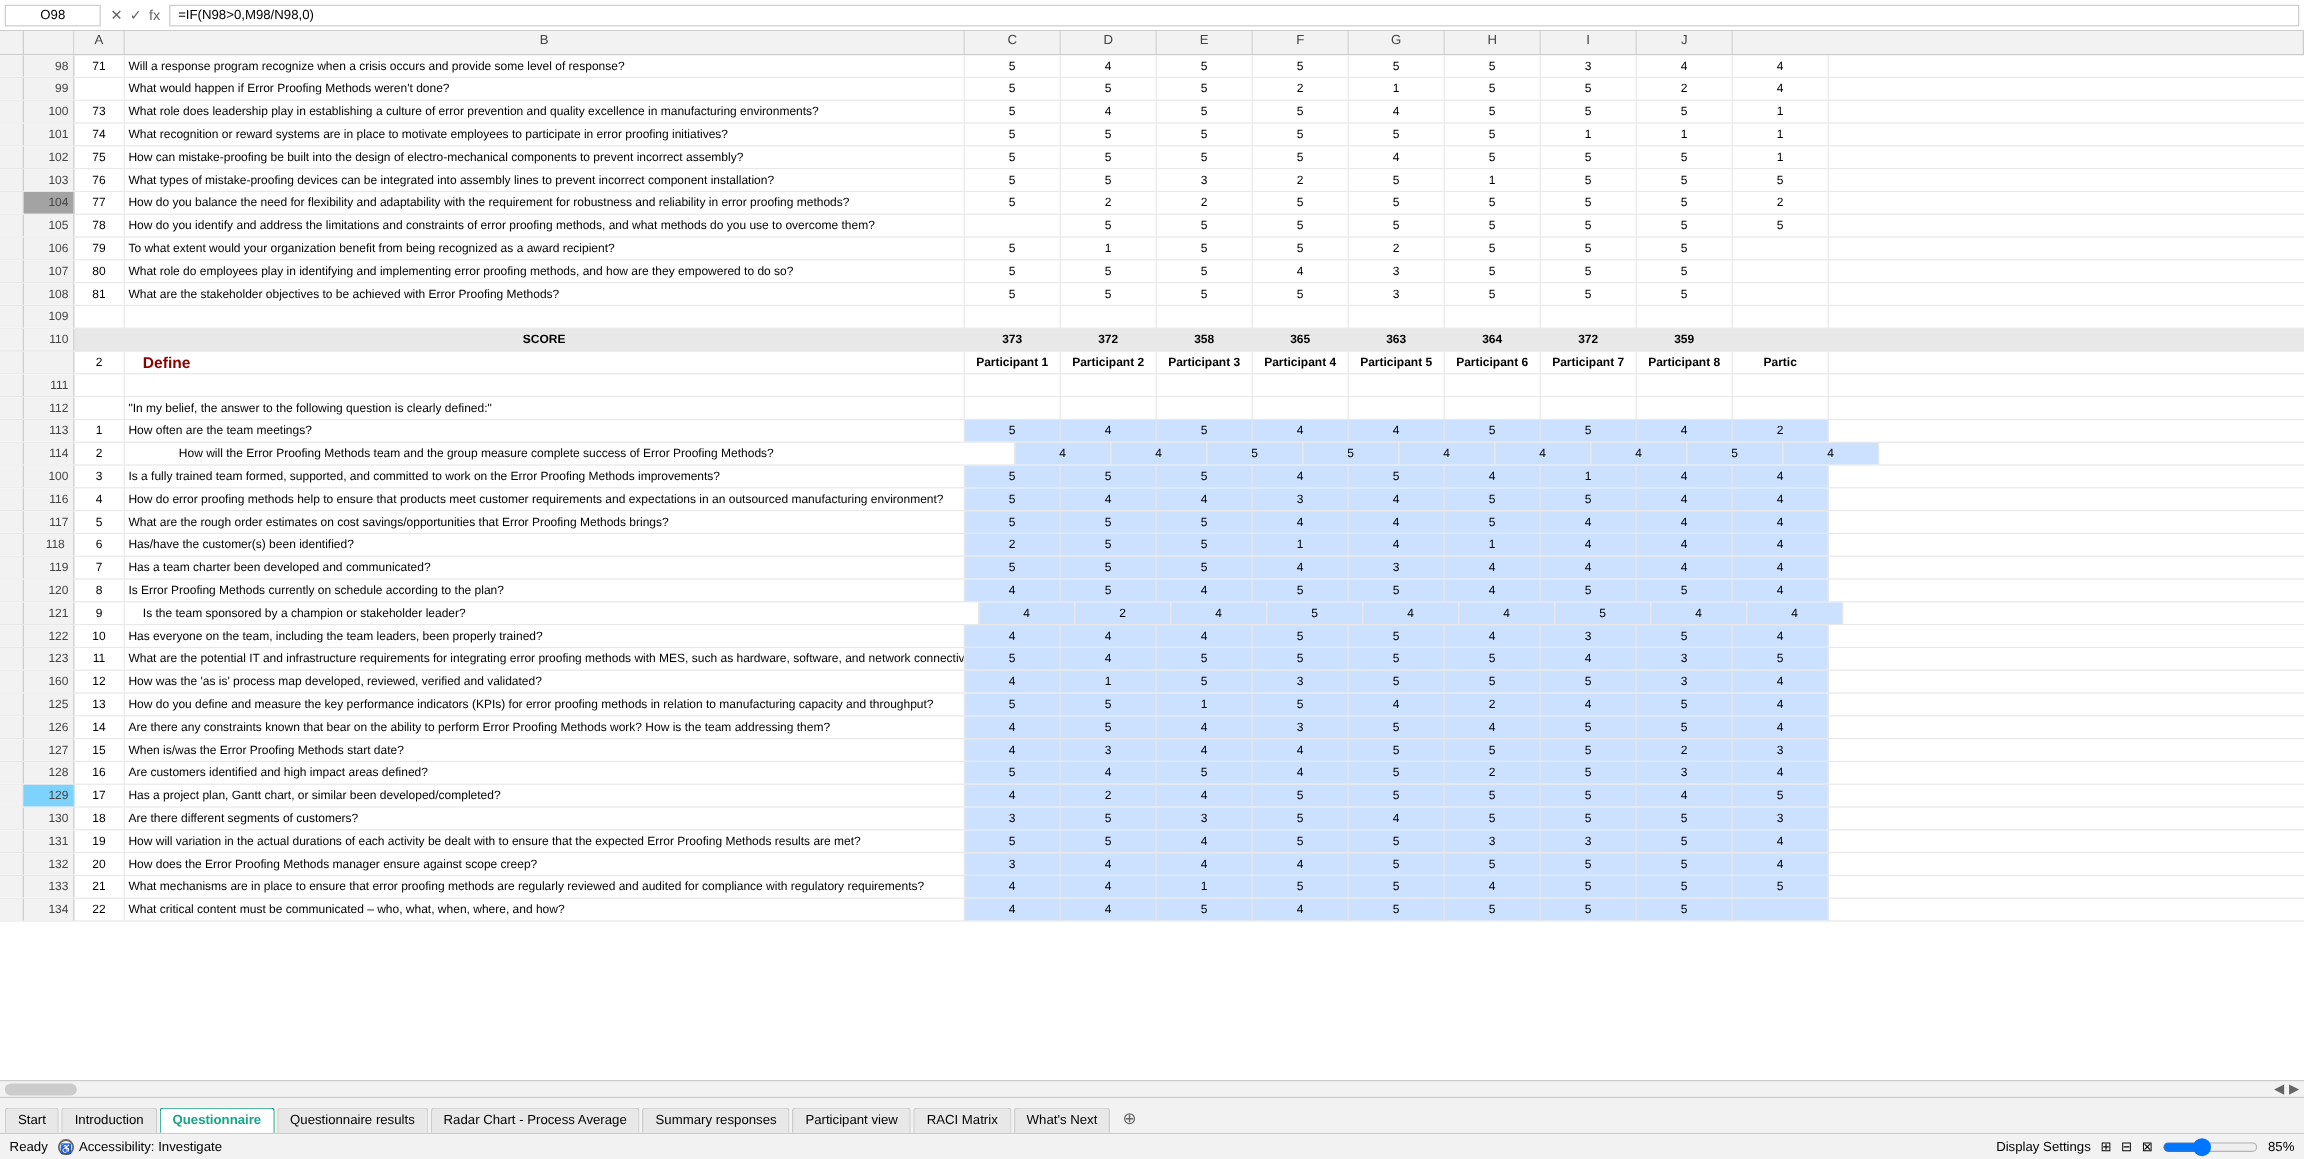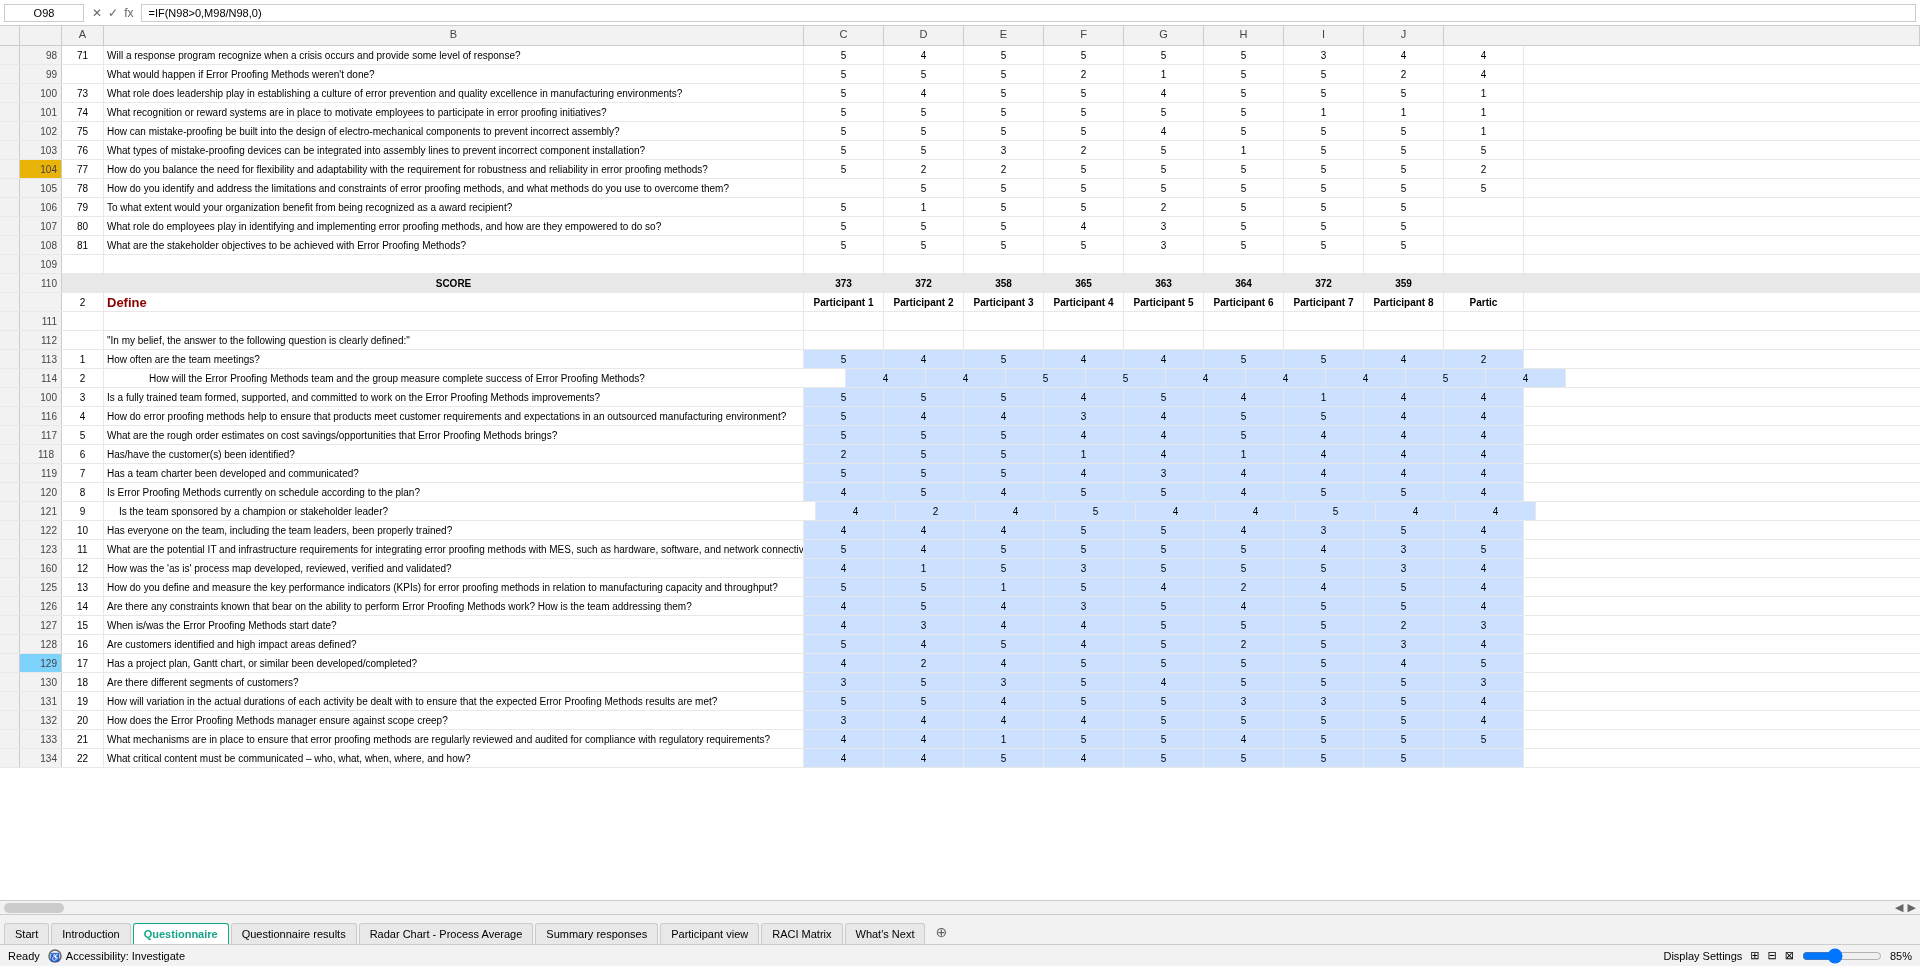--- a/index.html
+++ b/index.html
@@ -241,21 +241,21 @@
       <div style="width: 80px; min-width: 80px; border-right: 1px solid rgb(232, 232, 232); padding: 1px 3px; font-size: 10px; display: flex; align-items: center; justify-content: center;">3</div>
       <div style="width: 80px; min-width: 80px; border-right: 1px solid rgb(232, 232, 232); padding: 1px 3px; font-size: 10px; display: flex; align-items: center; justify-content: center;">2</div>
       <div style="width: 80px; min-width: 80px; border-right: 1px solid rgb(232, 232, 232); padding: 1px 3px; font-size: 10px; display: flex; align-items: center; justify-content: center;">5</div>
       <div style="width: 80px; min-width: 80px; border-right: 1px solid rgb(232, 232, 232); padding: 1px 3px; font-size: 10px; display: flex; align-items: center; justify-content: center;">1</div>
       <div style="width: 80px; min-width: 80px; border-right: 1px solid rgb(232, 232, 232); padding: 1px 3px; font-size: 10px; display: flex; align-items: center; justify-content: center;">5</div>
       <div style="width: 80px; min-width: 80px; border-right: 1px solid rgb(232, 232, 232); padding: 1px 3px; font-size: 10px; display: flex; align-items: center; justify-content: center;">5</div>
       <div style="width: 80px; min-width: 80px; border-right: 1px solid rgb(232, 232, 232); padding: 1px 3px; font-size: 10px; display: flex; align-items: center; justify-content: center;">5</div>
     </div>
     <div class="sheet-row">
       <div style="width: 20px; min-width: 20px; background: rgb(242, 242, 242); border-right: 1px solid rgb(204, 204, 204); display: flex; align-items: center; justify-content: center; font-size: 9px; color: rgb(102, 102, 102);"></div>
-      <div style="width: 42px; min-width: 42px; background: #eab308; border-right: 1px solid rgb(204, 204, 204); display: flex; align-items: center; justify-content: flex-end; padding-right: 4px; font-size: 10px; color: rgb(68, 68, 68);">104</div>
+      <div style="width: 42px; min-width: 42px; background: #a3a3a3; border-right: 1px solid rgb(204, 204, 204); display: flex; align-items: center; justify-content: flex-end; padding-right: 4px; font-size: 10px; color: rgb(68, 68, 68);">104</div>
       <div style="width: 42px; min-width: 42px; border-right: 1px solid rgb(232, 232, 232); padding: 1px 3px; font-size: 10px; display: flex; align-items: center; justify-content: center;">77</div>
       <div style="width: 700px; min-width: 700px; border-right: 1px solid rgb(232, 232, 232); padding: 1px 3px; font-size: 10px; display: flex; align-items: center; overflow: hidden; white-space: nowrap;">How do you balance the need for flexibility and adaptability with the requirement for robustness and reliability in error proofing methods?</div>
       <div style="width: 80px; min-width: 80px; border-right: 1px solid rgb(232, 232, 232); padding: 1px 3px; font-size: 10px; display: flex; align-items: center; justify-content: center;">5</div>
       <div style="width: 80px; min-width: 80px; border-right: 1px solid rgb(232, 232, 232); padding: 1px 3px; font-size: 10px; display: flex; align-items: center; justify-content: center;">2</div>
       <div style="width: 80px; min-width: 80px; border-right: 1px solid rgb(232, 232, 232); padding: 1px 3px; font-size: 10px; display: flex; align-items: center; justify-content: center;">2</div>
       <div style="width: 80px; min-width: 80px; border-right: 1px solid rgb(232, 232, 232); padding: 1px 3px; font-size: 10px; display: flex; align-items: center; justify-content: center;">5</div>
       <div style="width: 80px; min-width: 80px; border-right: 1px solid rgb(232, 232, 232); padding: 1px 3px; font-size: 10px; display: flex; align-items: center; justify-content: center;">5</div>
       <div style="width: 80px; min-width: 80px; border-right: 1px solid rgb(232, 232, 232); padding: 1px 3px; font-size: 10px; display: flex; align-items: center; justify-content: center;">5</div>
       <div style="width: 80px; min-width: 80px; border-right: 1px solid rgb(232, 232, 232); padding: 1px 3px; font-size: 10px; display: flex; align-items: center; justify-content: center;">5</div>
       <div style="width: 80px; min-width: 80px; border-right: 1px solid rgb(232, 232, 232); padding: 1px 3px; font-size: 10px; display: flex; align-items: center; justify-content: center;">5</div>
@@ -349,21 +349,21 @@
       <div style="width: 80px; min-width: 80px; border-right: 1px solid rgb(232, 232, 232); padding: 1px 3px; font-size: 10px; display: flex; align-items: center; justify-content: center; background: rgb(232, 232, 232); font-weight: bold;">364</div>
       <div style="width: 80px; min-width: 80px; border-right: 1px solid rgb(232, 232, 232); padding: 1px 3px; font-size: 10px; display: flex; align-items: center; justify-content: center; background: rgb(232, 232, 232); font-weight: bold;">372</div>
       <div style="width: 80px; min-width: 80px; border-right: 1px solid rgb(232, 232, 232); padding: 1px 3px; font-size: 10px; display: flex; align-items: center; justify-content: center; background: rgb(232, 232, 232); font-weight: bold;">359</div>
       <div style="width: 80px; min-width: 80px; border-right: 1px solid rgb(232, 232, 232); padding: 1px 3px; font-size: 10px; display: flex; align-items: center; justify-content: center; background: rgb(232, 232, 232); font-weight: bold;"></div>
     </div>
     <div class="sheet-row">
       <div style="width: 20px; min-width: 20px; background: rgb(242, 242, 242); border-right: 1px solid rgb(204, 204, 204); display: flex; align-items: center; justify-content: center; font-size: 9px; color: rgb(102, 102, 102);"></div>
       <div style="width: 42px; min-width: 42px; background: rgb(242, 242, 242); border-right: 1px solid rgb(204, 204, 204); display: flex; align-items: center; justify-content: flex-end; padding-right: 4px; font-size: 10px; color: rgb(68, 68, 68);"></div>
       <div style="width: 42px; min-width: 42px; border-right: 1px solid rgb(232, 232, 232); padding: 1px 3px; font-size: 10px; display: flex; align-items: center; justify-content: center;">2</div>
       <div style="width: 700px; min-width: 700px; border-right: 1px solid rgb(232, 232, 232); padding: 1px 3px; font-size: 10px; display: flex; align-items: center; overflow: hidden; white-space: nowrap;">
-        <span style="color:#8B0000;font-weight:bold;font-size:13px;">Define</span>
+        <span style="color:#8B0000;font-weight:bold;font-size:13px;margin-left:12px;">Define</span>
       </div>
       <div style="width: 80px; min-width: 80px; border-right: 1px solid rgb(232, 232, 232); padding: 1px 3px; font-size: 10px; display: flex; align-items: center; justify-content: center; font-weight: bold;">Participant 1</div>
       <div style="width: 80px; min-width: 80px; border-right: 1px solid rgb(232, 232, 232); padding: 1px 3px; font-size: 10px; display: flex; align-items: center; justify-content: center; font-weight: bold;">Participant 2</div>
       <div style="width: 80px; min-width: 80px; border-right: 1px solid rgb(232, 232, 232); padding: 1px 3px; font-size: 10px; display: flex; align-items: center; justify-content: center; font-weight: bold;">Participant 3</div>
       <div style="width: 80px; min-width: 80px; border-right: 1px solid rgb(232, 232, 232); padding: 1px 3px; font-size: 10px; display: flex; align-items: center; justify-content: center; font-weight: bold;">Participant 4</div>
       <div style="width: 80px; min-width: 80px; border-right: 1px solid rgb(232, 232, 232); padding: 1px 3px; font-size: 10px; display: flex; align-items: center; justify-content: center; font-weight: bold;">Participant 5</div>
       <div style="width: 80px; min-width: 80px; border-right: 1px solid rgb(232, 232, 232); padding: 1px 3px; font-size: 10px; display: flex; align-items: center; justify-content: center; font-weight: bold;">Participant 6</div>
       <div style="width: 80px; min-width: 80px; border-right: 1px solid rgb(232, 232, 232); padding: 1px 3px; font-size: 10px; display: flex; align-items: center; justify-content: center; font-weight: bold;">Participant 7</div>
       <div style="width: 80px; min-width: 80px; border-right: 1px solid rgb(232, 232, 232); padding: 1px 3px; font-size: 10px; display: flex; align-items: center; justify-content: center; font-weight: bold;">Participant 8</div>
       <div style="width: 80px; min-width: 80px; border-right: 1px solid rgb(232, 232, 232); padding: 1px 3px; font-size: 10px; display: flex; align-items: center; justify-content: center; font-weight: bold; overflow: hidden;">Partic</div>

